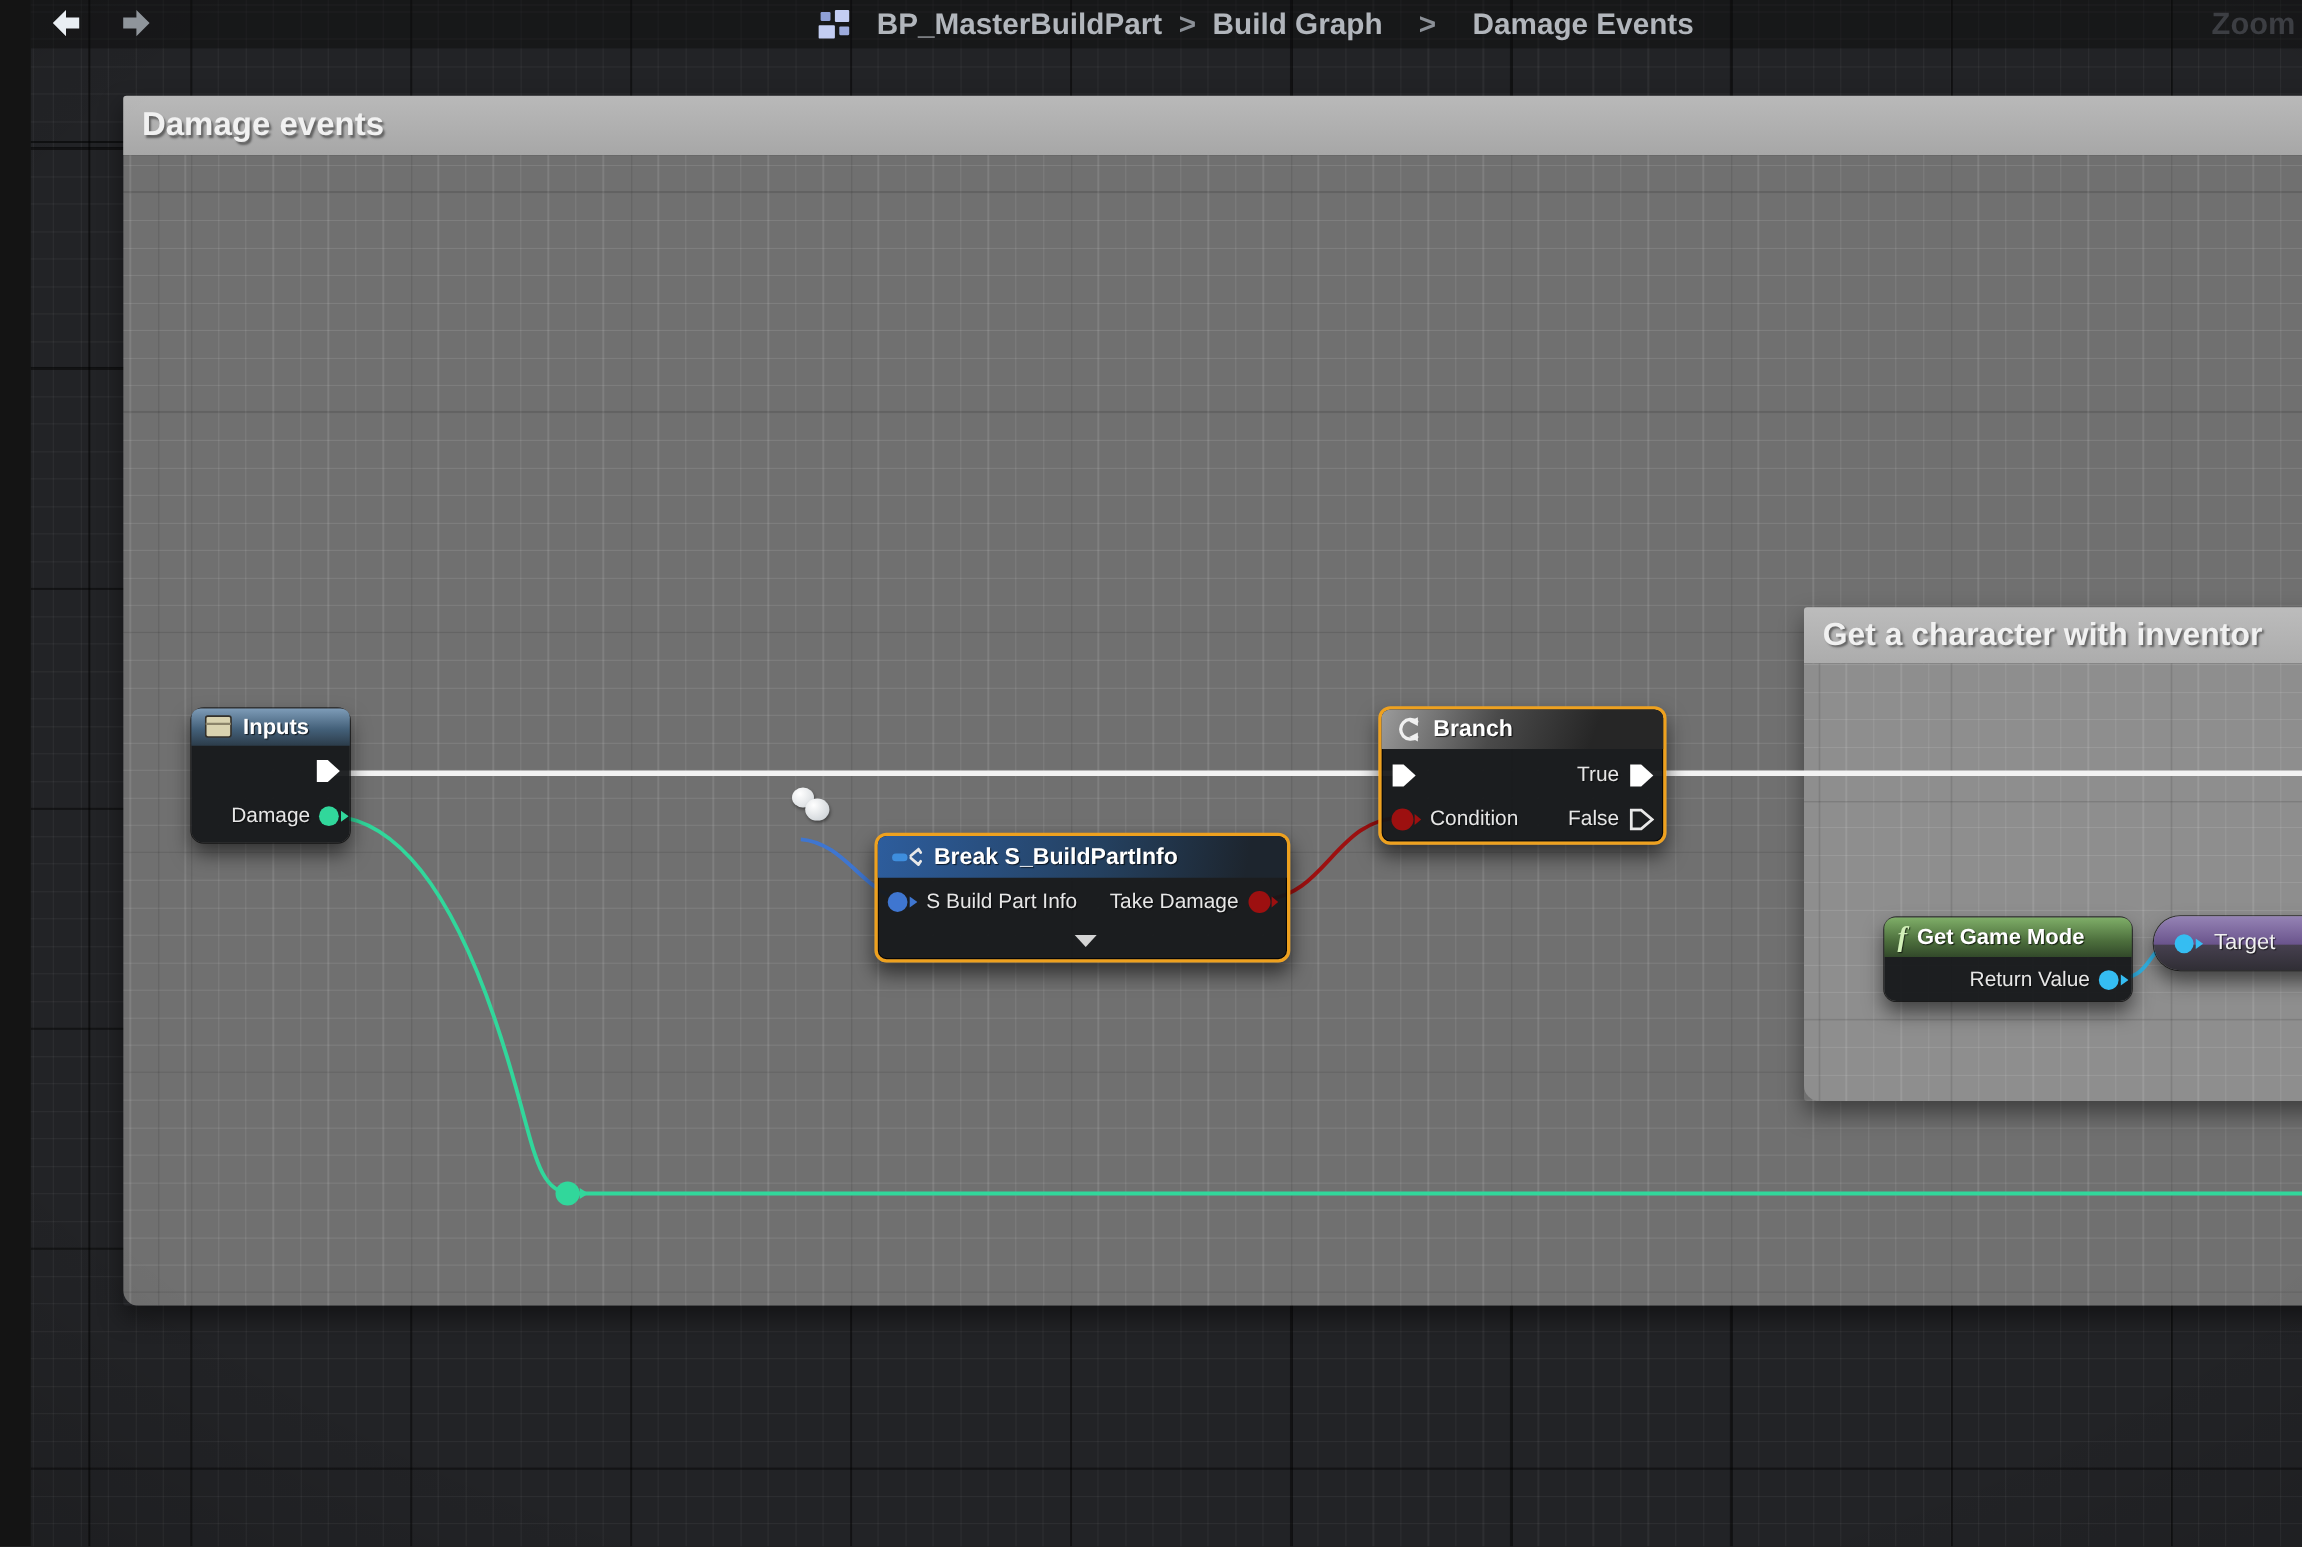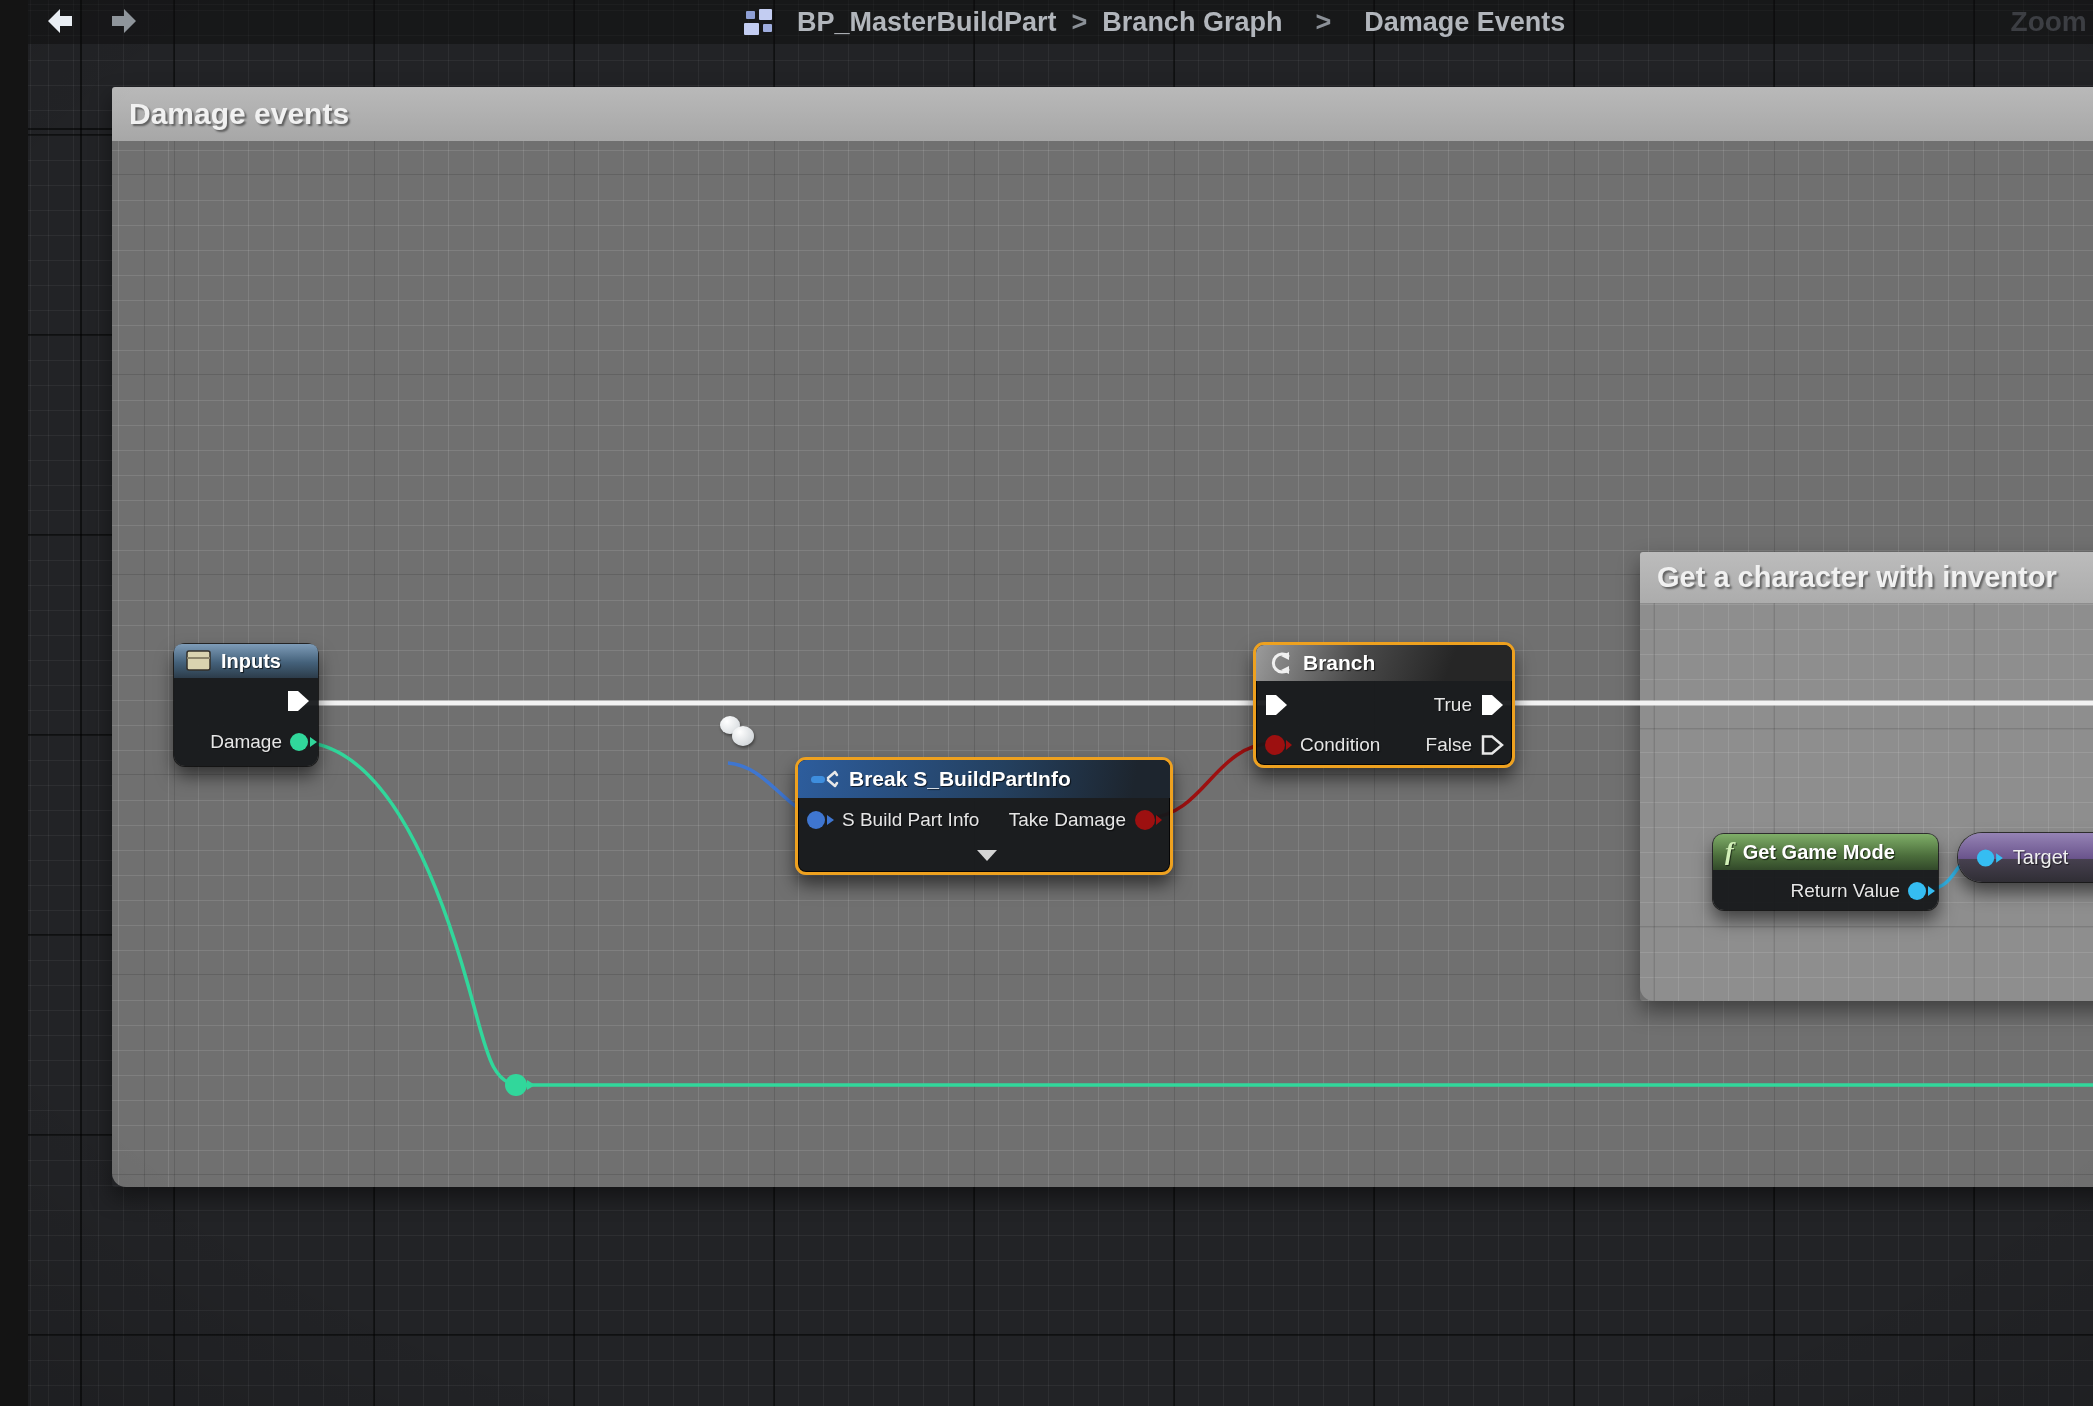--- a/index.html
+++ b/index.html
@@ -235,21 +235,21 @@
 
     <div style="position:absolute; left:716px; top:0; height:44px; display:flex; align-items:center; gap:15px;">
       <svg width="38" height="28" viewBox="0 0 38 28">
         <rect x="2" y="3" width="9" height="8" rx="1" fill="#8fa0d6"></rect>
         <rect x="15" y="1" width="13" height="11" rx="1" fill="#c3cdf2"></rect>
         <rect x="0" y="15" width="15" height="12" rx="1" fill="#c3cdf2"></rect>
         <rect x="19" y="16" width="9" height="8" rx="1" fill="#9fadde"></rect>
       </svg>
       <span class="crumb">BP_MasterBuildPart</span>
       <span class="crumb-sep">&gt;</span>
-      <span class="crumb">Branch Graph</span>
+      <span class="crumb">Build Graph</span>
       <span class="crumb-sep" style="margin-left:18px;">&gt;</span>
       <span class="crumb" style="margin-left:18px;">Damage Events</span>
     </div>
 
     <span id="zoom-ind">Zoom 1:1</span>
   </div>
 
 </div>
 
 </body></html>

